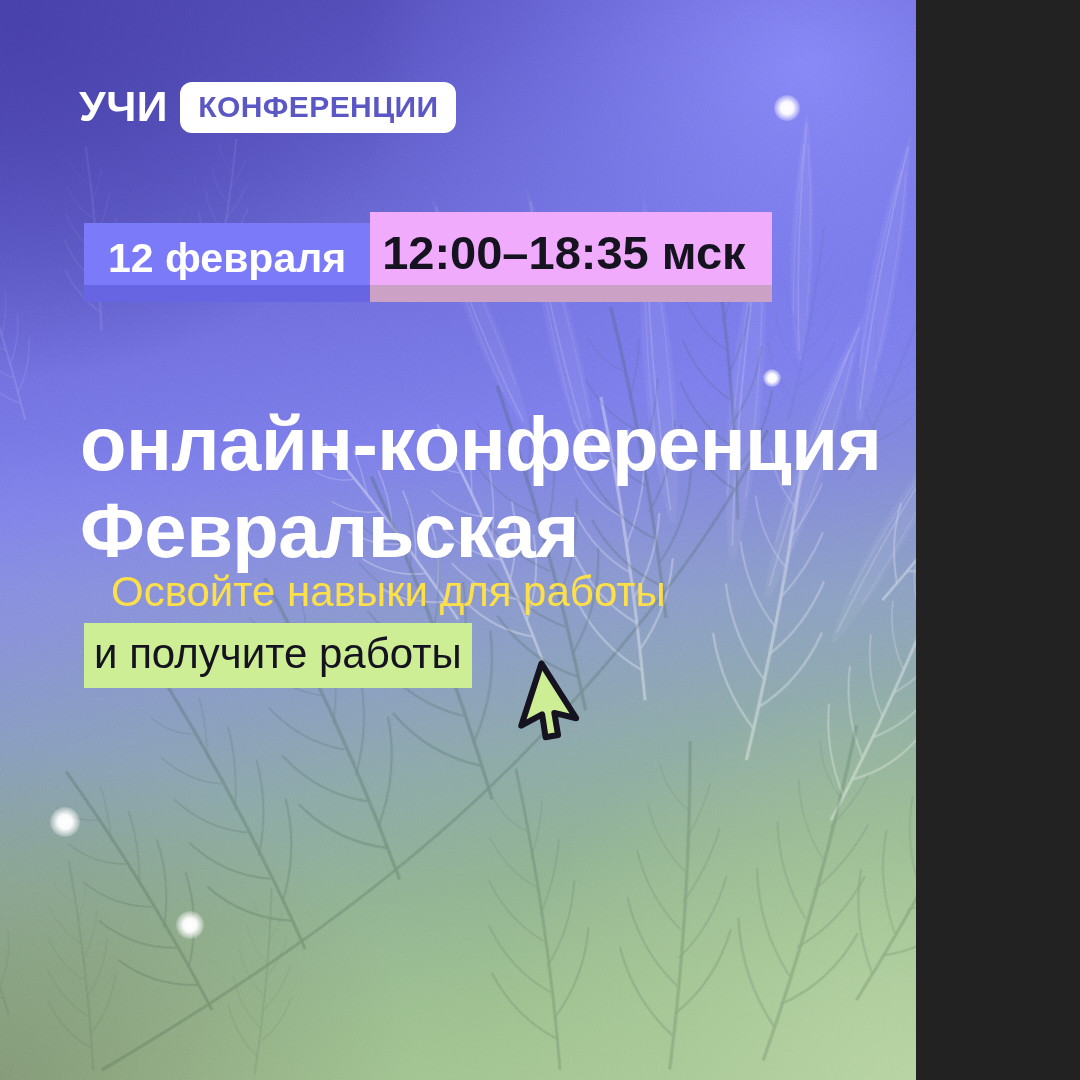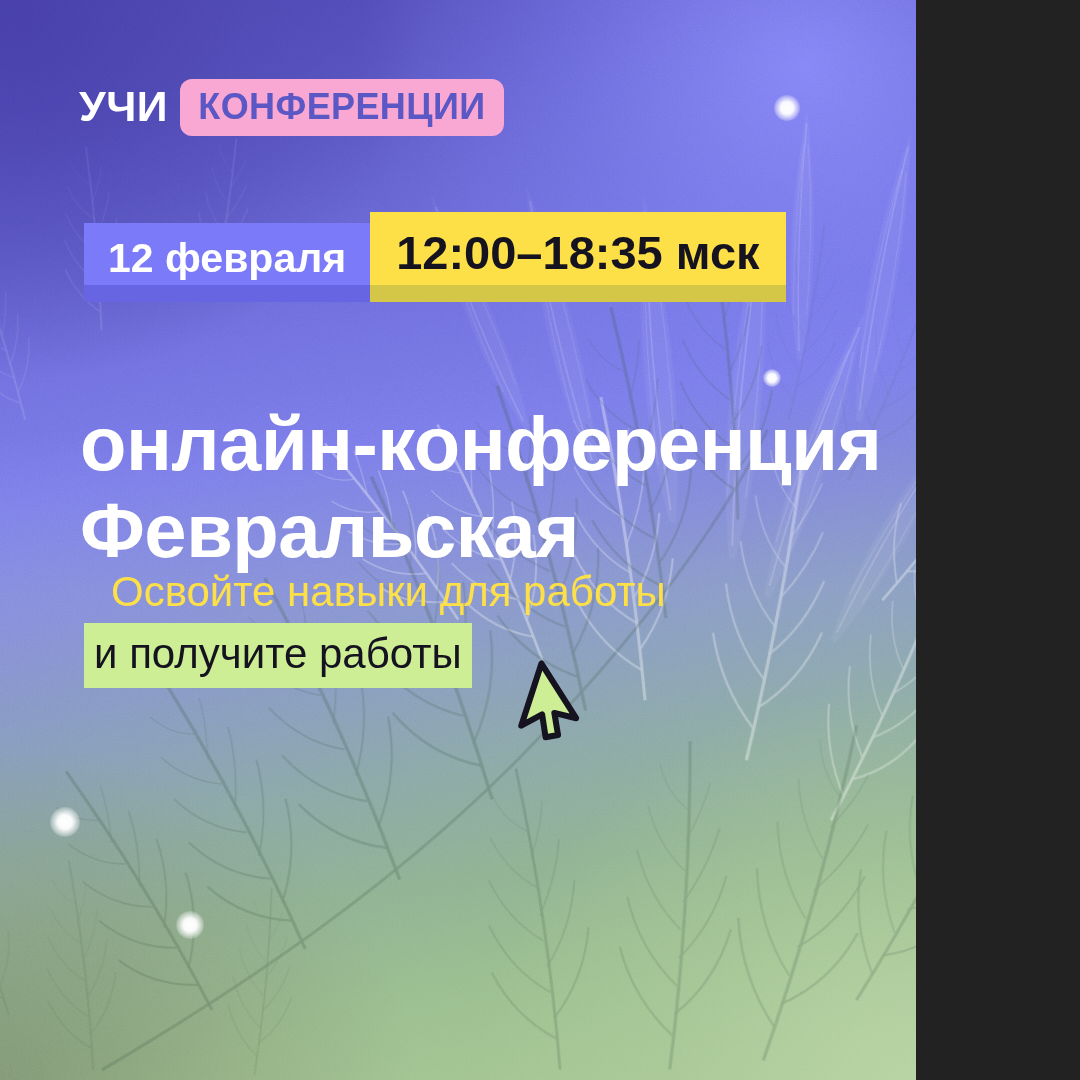--- a/index.html
+++ b/index.html
@@ -145,23 +145,23 @@
     font-weight: 700;
     letter-spacing: 0.5px;
     line-height: 1;
     text-transform: uppercase;
     font-stretch: condensed;
     transform: scaleX(1.02);
     transform-origin: left center;
   }
   .logo-pill {
     margin-left: 14px;
-    background: #f9a8d4;
+    background: #ffffff;
     color: #5b57c4;
-    font-size: 36px;
+    font-size: 30px;
     font-weight: 700;
     letter-spacing: 0.4px;
     line-height: 1;
     text-transform: uppercase;
     padding: 10px 18px 11px 18px;
     border-radius: 12px;
     white-space: nowrap;
   }
 
   
@@ -189,24 +189,24 @@
     font-weight: 700;
     line-height: 1;
   }
   .badge-date .band {
     position: absolute;
     left: 0; right: 0; bottom: 0;
     height: 17px;
     background: rgba(74,70,188,0.40);
   }
   .badge-time {
-    background: #fde047;
+    background: #f0abfc;
     color: #15131f;
     height: 90px;
-    padding: 0 26px 0 26px;
+    padding: 0 26px 0 12px;
     font-size: 47px;
     font-weight: 700;
     line-height: 1;
     margin-left: 0;
   }
   .badge-time .band {
     position: absolute;
     left: 0; right: 0; bottom: 0;
     height: 17px;
     background: rgba(120,140,70,0.30);

